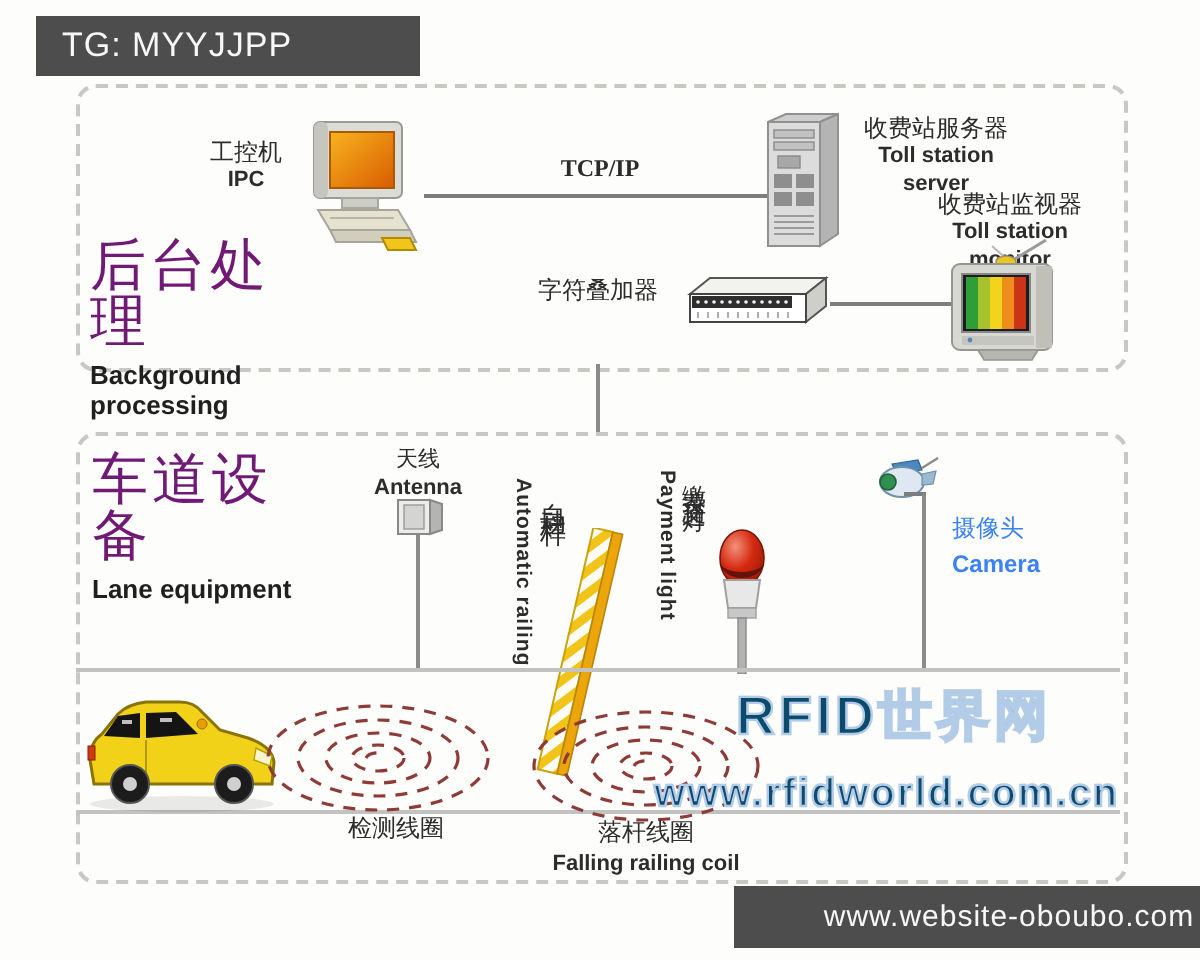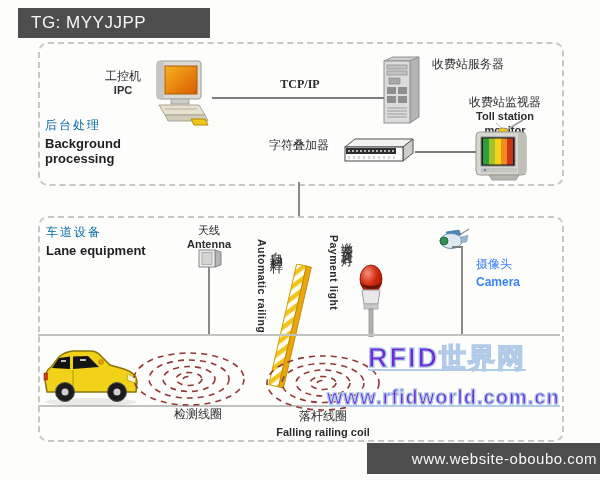--- a/index.html
+++ b/index.html
@@ -4,32 +4,32 @@
 <style>
   html,body{margin:0;padding:0;background:#e9e9e9;}
   #canvas{
     position:relative;width:600px;height:480px;background:#fdfdfc;
     overflow:hidden;font-family:"Liberation Sans",sans-serif;color:#333;
   }
   .abs{position:absolute;}
   .bar{background:#4d4d4d;color:#f7f7f7;font-size:16px;letter-spacing:.5px;
        display:flex;align-items:center;}
   .dashbox{border:2px dashed #c7c7c4;border-radius:10px;background:transparent;}
-  .sec-title-zh{font-size:12px;color:#0369a1;letter-spacing:2px;line-height:1;}
+  .sec-title-zh{font-size:28px;color:#701a75;letter-spacing:2px;line-height:1;}
   .sec-title-en{font-size:13px;font-weight:bold;color:#1f1f1f;line-height:1.15;}
   .lbl{font-size:11px;font-weight:bold;color:#2c2c2c;line-height:1.25;text-align:center;}
   .lbl .zh{font-size:12px;font-weight:normal;}
   .hline{background:#7d7d7d;height:2px;}
   .vline{background:#8a8a8a;width:2px;}
   .vzh{writing-mode:vertical-rl;text-orientation:upright;font-size:12px;color:#2c2c2c;
        letter-spacing:3px;line-height:1;}
   .ven{writing-mode:vertical-rl;font-size:10.5px;font-weight:bold;color:#2c2c2c;
        letter-spacing:.5px;line-height:1;}
-  .wm{font-weight:bold;color:#6d28d9;-webkit-text-stroke:1.2px #b2cbe6;
-      text-shadow:0 0 1px #c4d8ee;letter-spacing:2px;white-space:nowrap;text-decoration:underline;}
+  .wm{font-weight:bold;color:#0c4a6e;-webkit-text-stroke:1.2px #b2cbe6;
+      text-shadow:0 0 1px #c4d8ee;letter-spacing:2px;white-space:nowrap;}
   .coil-lbl{font-size:11px;font-weight:bold;color:#2c2c2c;text-align:center;line-height:1.3;}
   .coil-lbl .zh{font-size:12px;font-weight:normal;}
 </style>
 </head>
 <body>
 
 <div id="canvas">
 
   <div class="abs bar" style="left:18px;top:8px;width:179px;height:30px;padding-left:13px;font-size:17px;">
     <span>TG: MYYJJPP</span>
@@ -86,20 +86,21 @@
     <g stroke="#9a9a9a" stroke-width="1">
       <line x1="6" y1="53" x2="26" y2="53"></line>
         <line x1="6" y1="56" x2="26" y2="56"></line>
       <line x1="6" y1="59" x2="26" y2="59"></line>
         <line x1="6" y1="62" x2="26" y2="62"></line>
     </g>
   </svg>
 
   <div class="abs lbl" style="left:423px;top:57px;width:90px;">
     <div class="zh">收费站服务器</div>
+    <div>Toll station server</div>
   </div>
 
   <div class="abs lbl" style="left:455px;top:95px;width:100px;">
     <div class="zh">收费站监视器</div>
     <div>Toll station monitor</div>
   </div>
 
   <div class="abs lbl" style="left:258px;top:138px;width:82px;">
     <div class="zh">字符叠加器</div>
   </div>

